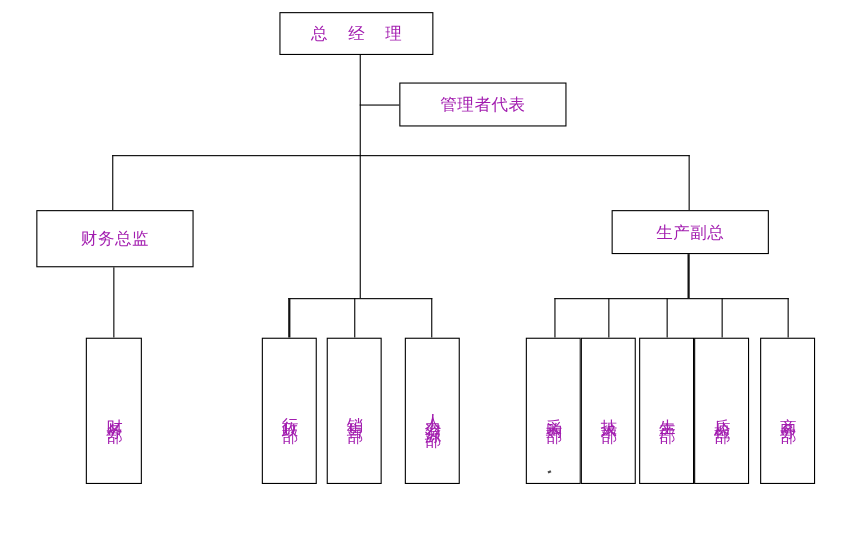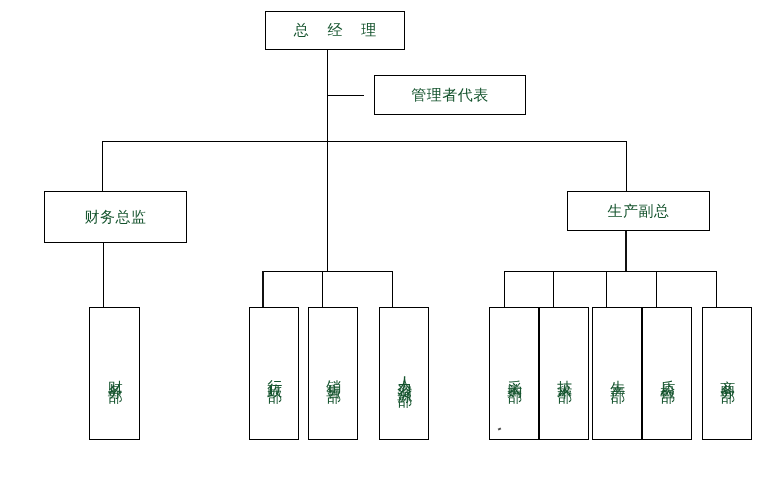--- a/index.html
+++ b/index.html
@@ -19,23 +19,22 @@
     overflow: hidden;
   }
   .node {
     position: absolute;
     box-sizing: border-box;
     border: 1px solid #000000;
     background: #ffffff;
     display: flex;
     align-items: center;
     justify-content: center;
-    color: #14532d;
+    color: #a21caf;
     z-index: 2;
-    margin-left: 11px;
   }
   .node .label {
     display: block;
     text-align: center;
     line-height: 1.25;
     white-space: pre;
   }
   
   .node.horiz .label {
     font-size: 15px;

